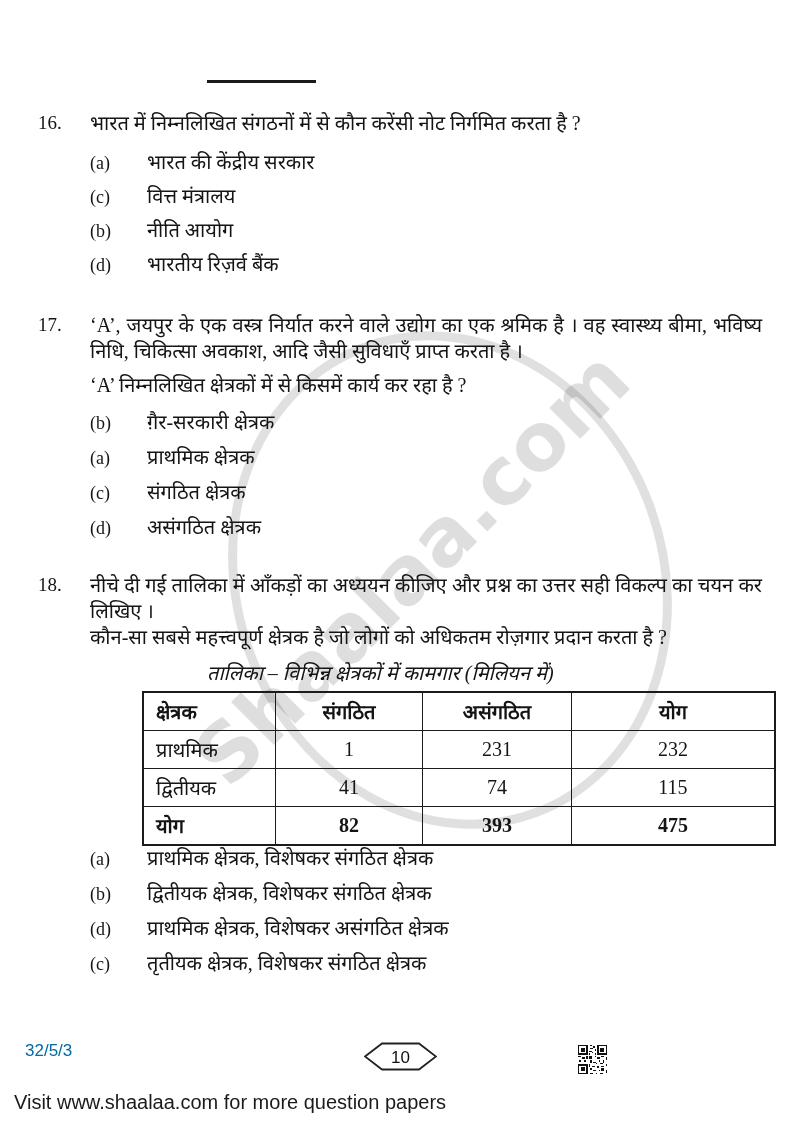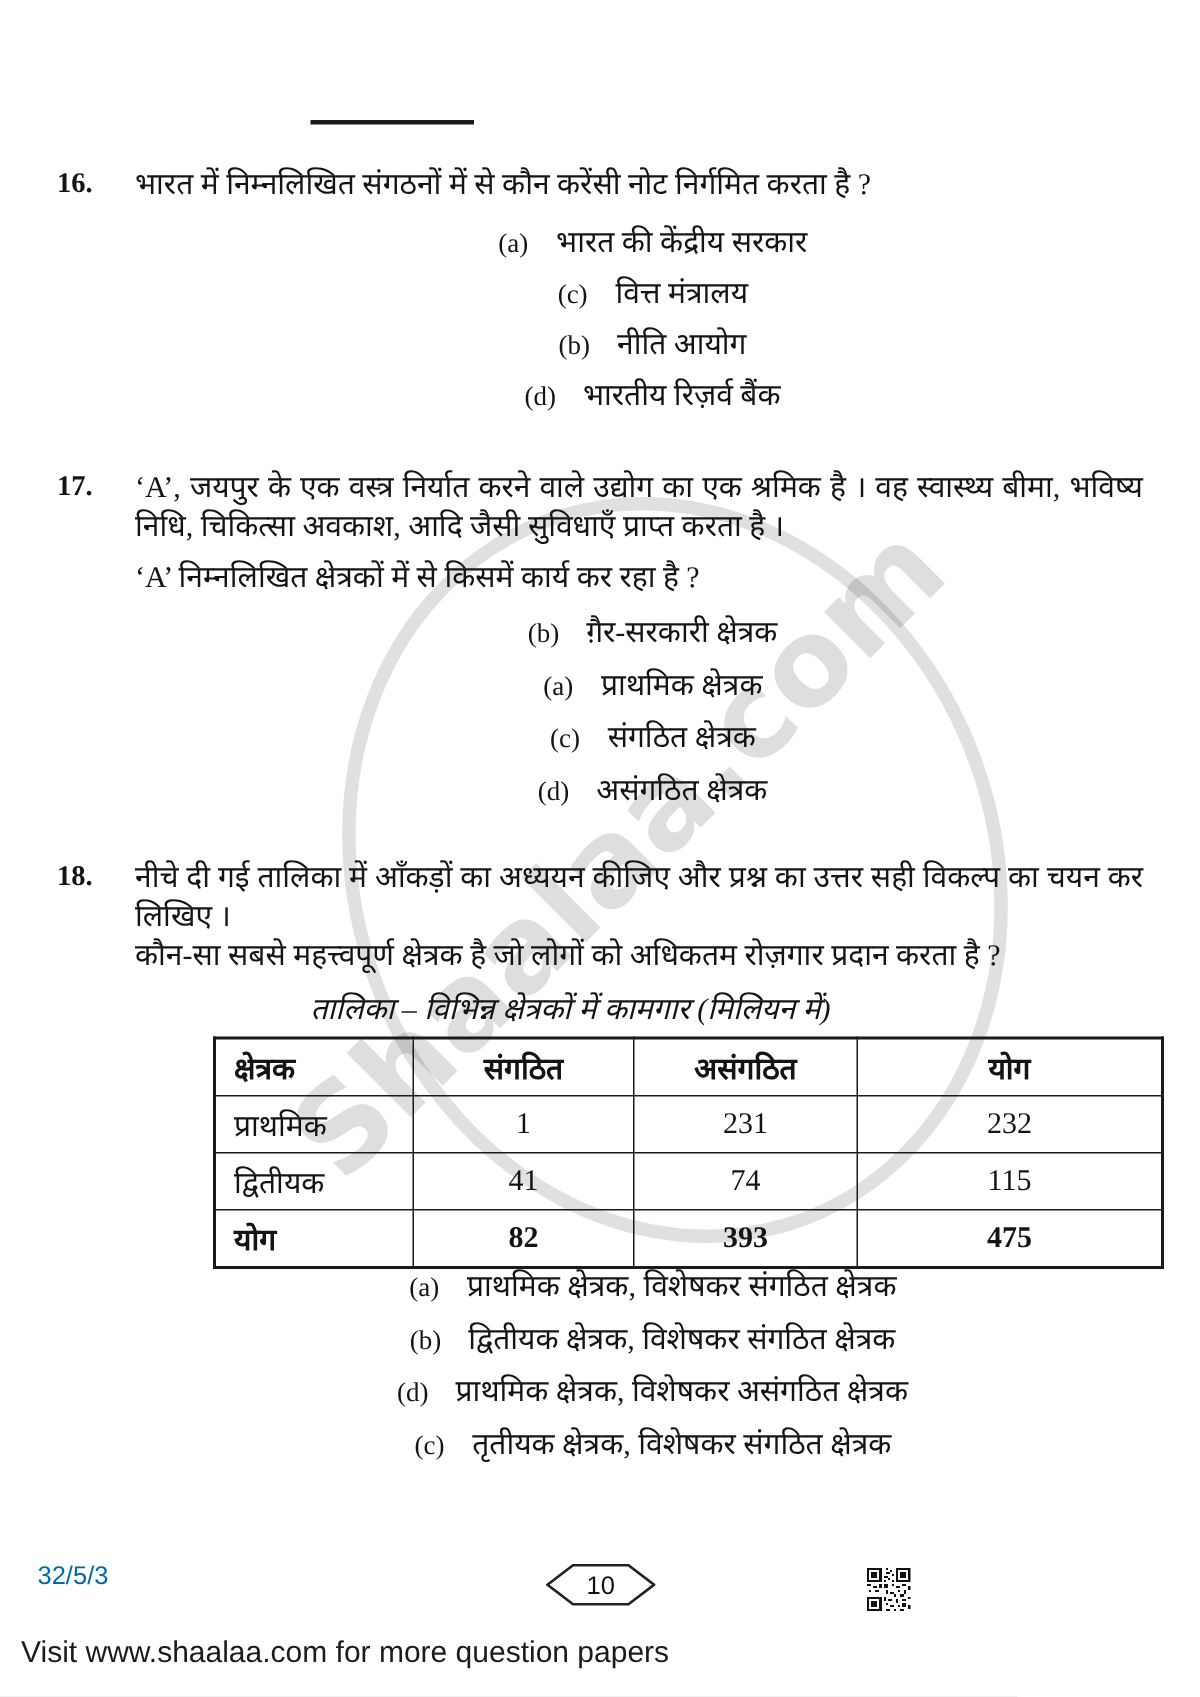--- a/index.html
+++ b/index.html
@@ -10,27 +10,27 @@
     color:#141414;
   }
   
   .watermark{position:absolute;left:0;top:0;pointer-events:none;}
   
   .divider{position:absolute;left:207px;top:80px;width:109px;height:3px;background:#1a1a1a;}
   
   .question{position:absolute;left:0;width:800px;}
   .qnum{
     position:absolute;left:38px;top:0;width:50px;
-    font-weight:bold;font-size:19px;line-height:26px;
+    font-weight:normal;font-size:19px;line-height:26px;
   }
   .qbody{position:absolute;left:90px;top:0;width:672px;}
   .qtext{margin:0;font-size:20px;line-height:26px;text-align:justify;}
   .qsub{margin:0;font-size:20px;line-height:26px;}
   .opts{margin:0;padding:0;list-style:none;}
-  .opt{position:relative;height:24px;margin-bottom:11px;font-size:20px;line-height:24px;white-space:nowrap;text-align:center;}
+  .opt{position:relative;height:24px;margin-bottom:11px;font-size:20px;line-height:24px;white-space:nowrap;}
   .olabel{display:inline-block;width:57px;font-size:18px;}
   
   .q16 .opts{margin-top:14px;}
   .q16 .opt{margin-bottom:10px;}
   
   .q17 .qsub{margin-top:8px;}
   .q17 .opts{margin-top:12px;}
   
   .tcaption{
     margin:10px 0 0 117px;font-size:20px;line-height:26px;

